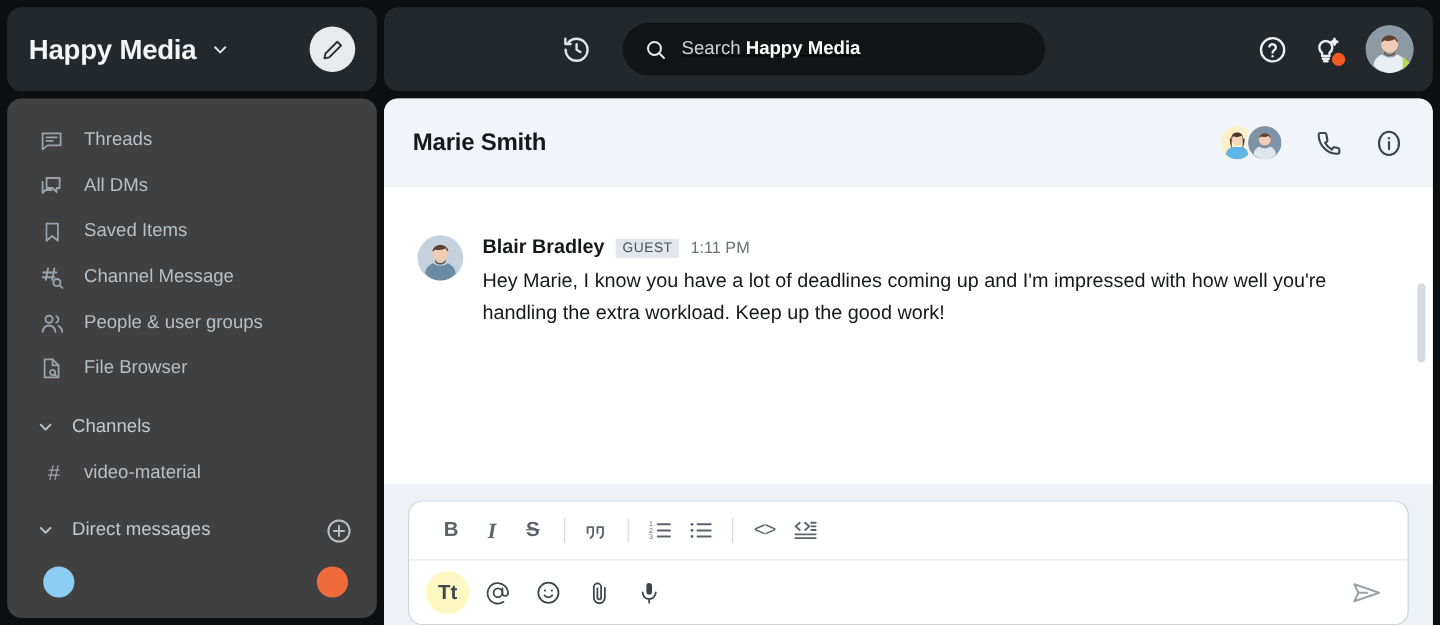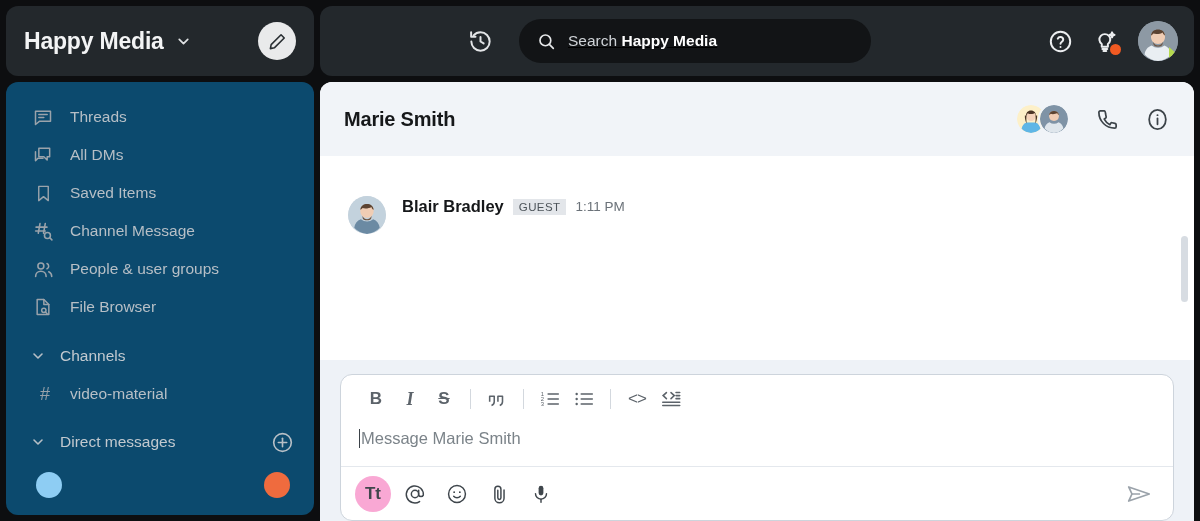--- a/index.html
+++ b/index.html
@@ -20,21 +20,21 @@
     display: flex; align-items: center; padding: 0 18px;
   }
   .ws-title { color: #f3f4f5; font-size: 23px; font-weight: bold; letter-spacing: -0.2px; }
   .ws-caret { margin-left: 11px; color: #dfe1e3; display: flex; align-items: center; }
   .ws-edit {
     margin-left: auto; width: 38px; height: 38px; border-radius: 50%;
     background: #e9eaeb; display: flex; align-items: center; justify-content: center;
   }
 
   .sidebar {
-    flex: 1 1 auto; background: #0c4a6e; border-radius: 12px;
+    flex: 1 1 auto; background: #404040; border-radius: 12px;
     padding: 16px 0 0 0; overflow: hidden; position: relative;
   }
   .nav-item {
     display: flex; align-items: center; height: 38px; padding: 0 0 0 26px; gap: 16px;
   }
   .nav-ico { width: 22px; height: 22px; flex: 0 0 22px; display: flex; align-items: center; justify-content: center; color: #9aa3ab; }
   .nav-label { color: #b7bfc6; font-size: 15.5px; }
 
   .section-head {
     display: flex; align-items: center; height: 40px; padding: 0 20px 0 24px; gap: 14px; margin-top: 10px;
@@ -110,21 +110,21 @@
   .fmt-bar { display: flex; align-items: center; height: 48px; padding: 0 18px; gap: 0; }
   .fmt-btn { width: 34px; height: 34px; display: flex; align-items: center; justify-content: center; color: #5c636a; }
   .fmt-sep { width: 1px; height: 20px; background: #d3d8de; margin: 0 9px; }
   .msg-input { padding: 6px 18px 18px 18px; font-size: 16.5px; color: #7b8389; display: flex; align-items: center; }
   .caret-bar { display: inline-block; width: 1px; height: 19px; background: #3b4248; margin-right: 1px; }
   .tools-bar {
     display: flex; align-items: center; height: 54px; padding: 0 14px 0 14px; gap: 6px;
     border-top: 1px solid #e4e8ed;
   }
   .tool-btn { width: 36px; height: 36px; border-radius: 50%; display: flex; align-items: center; justify-content: center; color: #3f464c; }
-  .tool-btn.active { background: #f9a8d4; }
+  .tool-btn.active { background: #fef9c3; }
   .send-btn { margin-left: auto; width: 40px; height: 36px; display: flex; align-items: center; justify-content: center; color: #9aa2aa; }
 </style>
 </head>
 <body>
 
 <div class="app">
 
   <div class="left-col">
 
     <div class="ws-header">
@@ -350,20 +350,21 @@
                 <path d="M15.4 21c1 2.6 2.7 3.4 4.6 3.4s3.6-.8 4.6-3.4c.3 2.6-.4 4.6-4.6 4.6s-4.9-2-4.6-4.6z" fill="#6d5340"></path>
                 <path d="M13.5 24.5C9.6 26 7 29.2 6.6 33.5A20 20 0 0020 40a20 20 0 0013.4-6.5c-.5-4.3-3-7.5-6.9-9a10 10 0 01-12.9 0z" fill="#6b8aa3"></path>
               </svg>
           </span>
           <div class="msg-body">
             <div class="msg-meta">
               <span class="msg-author">Blair Bradley</span>
               <span class="msg-badge">GUEST</span>
               <span class="msg-time">1:11 PM</span>
             </div>
+            <div class="msg-text">Hey Marie, I know you have a lot of deadlines coming up and I'm impressed with how well you're handling the extra workload. Keep up the good work!</div>
           </div>
         </div>
 
         <div class="scroll-track">
           <div class="scroll-thumb"></div>
         </div>
       </div>
 
       <div class="composer-wrap">
         <div class="composer">
@@ -408,24 +409,20 @@
                   <polyline points="12 5 15.6 8.3 12 11.6"></polyline>
                   <line x1="17.5" y1="5" x2="21.5" y2="5"></line>
                   <line x1="17.5" y1="8.3" x2="21.5" y2="8.3"></line>
                   <line x1="17.5" y1="11.6" x2="21.5" y2="11.6"></line>
                   <line x1="3" y1="15.6" x2="21.5" y2="15.6"></line>
                   <line x1="3" y1="19" x2="21.5" y2="19"></line>
                 </svg>
             </span>
           </div>
 
-          <div class="msg-input">
-            <span class="caret-bar"></span>
-            <span>Message Marie Smith</span>
-          </div>
 
           <div class="tools-bar">
             <span class="tool-btn active" style="font-weight:bold;font-size:17px;">Tt</span>
             <span class="tool-btn">
               <svg width="22" height="22" viewBox="0 0 24 24" fill="none" stroke="currentColor" stroke-width="1.6" stroke-linecap="round">
                   <circle cx="12" cy="12" r="4"></circle>
                   <path d="M16 8v5.2a2.8 2.8 0 005.1 0A9.3 9.3 0 1017 20.2"></path>
                 </svg>
             </span>
             <span class="tool-btn">

